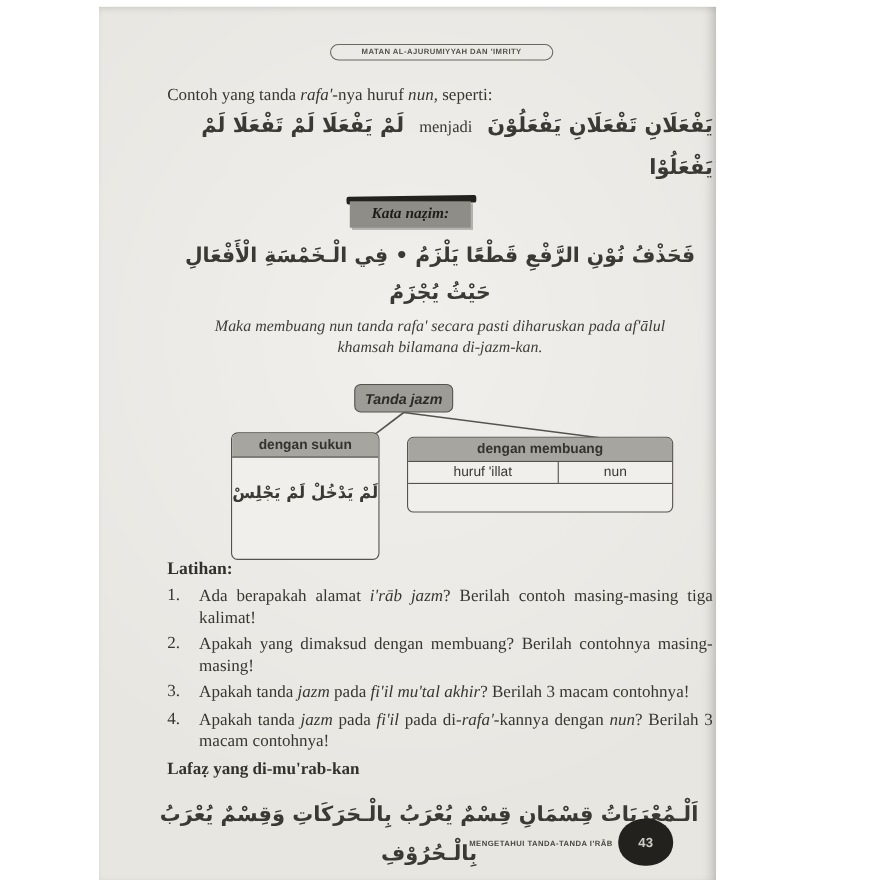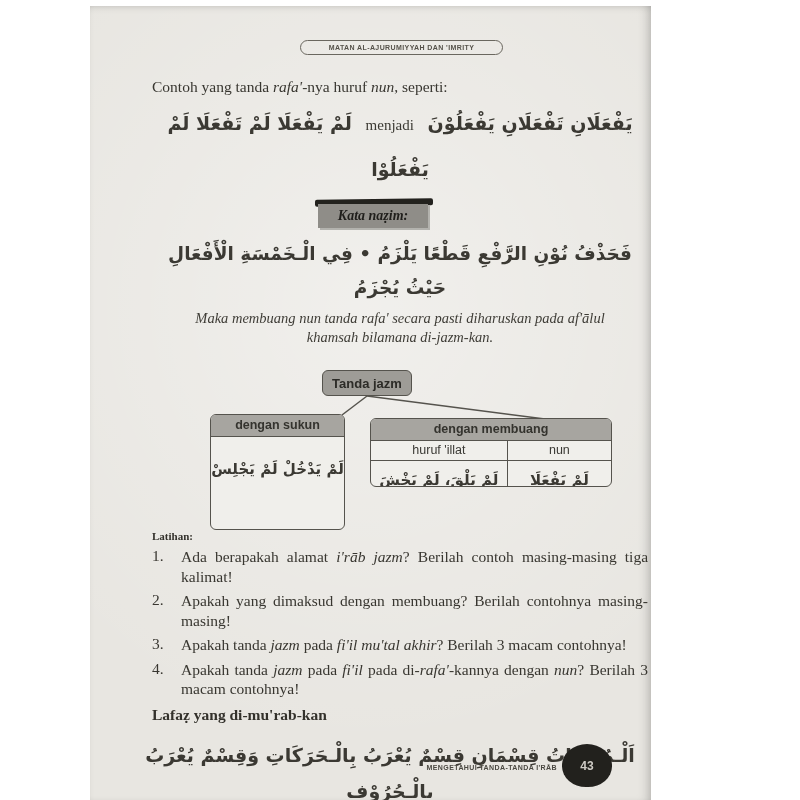--- a/index.html
+++ b/index.html
@@ -25,22 +25,22 @@
     display:flex; align-items:center; justify-content:center;
     font-family:"Liberation Sans", sans-serif;
     font-size:7px; font-weight:bold; letter-spacing:0.4px; color:#55524a;
   }
 
   .intro { font-size:15.5px; line-height:19px; color:#383630; }
   .it { font-style:italic; }
 
   .arabic { font-family:"DejaVu Sans", sans-serif; direction:rtl; unicode-bidi:plaintext; }
   .arabic-line1 {
-    margin-top:5px; text-align:center; font-size:19px; font-weight:bold;
-    line-height:44px; color:#3b3933;
+    text-align:right; font-size:19px; font-weight:bold;
+    line-height:36px; color:#3b3933;
   }
   .arabic-line1 .menjadi {
     font-family:"Liberation Serif", serif; font-weight:normal; font-size:15px;
     margin:0 7px; display:inline-block;
   }
 
   
   .nazim-wrap { position:relative; width:110px; margin:13px auto 0; transform:translateX(-27px); }
   .nazim-bar  { position:absolute; top:-5px; left:-3px; width:118px; height:7px;
                 background:#23221e; border-radius:2px; transform:rotate(-0.8deg); }
@@ -55,38 +55,38 @@
                  color:#3f3d37; }
 
   
   .diagram { position:relative; margin-left:-62px; margin-top:23px; width:561px; height:150px;
              font-family:"Liberation Sans", sans-serif; }
   .diagram svg.connectors { position:absolute; left:0; top:0; }
   .dbox { position:absolute; border:1.5px solid #55534d; border-radius:6px;
           background:#f0efeb; overflow:hidden; }
   .dbox-root { left:232px; top:0; width:90px; height:26px; background:#9e9c97;
                display:flex; align-items:center; justify-content:center;
-               font-size:13px; font-weight:bold; color:#2c2b27; }
+               font-size:13px; font-weight:bold; color:#2c2b27;font-style:italic; }
   .dbox-left { left:120px; top:44px; width:135px; height:116px; }
   .dbox-right{ left:280px; top:48px; width:242px; height:69px; }
   .dhead { background:#a7a5a0; border-bottom:1.5px solid #55534d; text-align:center;
            font-size:12.5px; font-weight:bold; color:#34332e; padding:3px 0 4px; }
   .dcell-ar { display:flex; align-items:center; justify-content:center;
               font-family:"DejaVu Sans", sans-serif; direction:rtl;
               font-size:15px; font-weight:bold; color:#3b3933; }
   .dbox-left .dcell-ar { height:63px; }
   .rgrid { display:grid; grid-template-columns:57% 43%; }
   .rlabel { text-align:center; font-size:12.5px; color:#3a3934; padding:2px 0 3px;
             border-bottom:1.5px solid #55534d; }
   .rlabel:first-child { border-right:1.5px solid #55534d; }
   .rcell { height:38px; }
   .rcell:first-child { border-right:1.5px solid #55534d; }
 
   
-  .section-heading { margin-top:10px; font-size:11px; font-weight:bold; color:#33312b; }
+  .section-heading { margin-top:10px; font-size:16px; font-weight:bold; color:#33312b; }
   .qlist { margin-top:5px; }
   .q { display:flex; margin-bottom:5px; }
   .q-num { width:29px; flex:none; font-size:15.5px; color:#383630; }
   .q-text { flex:1; font-size:15.5px; line-height:19.5px; text-align:justify; color:#383630; }
 
   .murab-heading { margin-top:7px; font-size:15.5px; font-weight:bold; color:#33312b; }
   .arabic-bottom { margin-top:13px; margin-left:-20px; text-align:center; font-size:19px;
                    font-weight:bold; line-height:36px; color:#3b3933; }
 
   
@@ -139,24 +139,20 @@
         <div class="dhead">dengan sukun</div>
         <div class="dcell-ar" dir="rtl">لَمْ يَدْخُلْ لَمْ يَجْلِسْ</div>
       </div>
 
       <div class="dbox dbox-right">
         <div class="dhead">dengan membuang</div>
         <div class="rgrid">
           <div class="rlabel">huruf 'illat</div>
           <div class="rlabel">nun</div>
         </div>
-        <div class="rgrid">
-          <div class="dcell-ar rcell" dir="rtl">لَمْ يَلْقَ، لَمْ يَخْشَ</div>
-          <div class="dcell-ar rcell" dir="rtl">لَمْ يَفْعَلَا</div>
-        </div>
       </div>
     </div>
 
     <h3 class="section-heading">Latihan:</h3>
 
     <div class="qlist">
       <div class="q">
         <span class="q-num">1.</span>
         <span class="q-text"><span>Ada berapakah alamat </span><span class="it">i'rāb jazm</span><span>? Berilah contoh masing-masing tiga kalimat!</span></span>
       </div>

